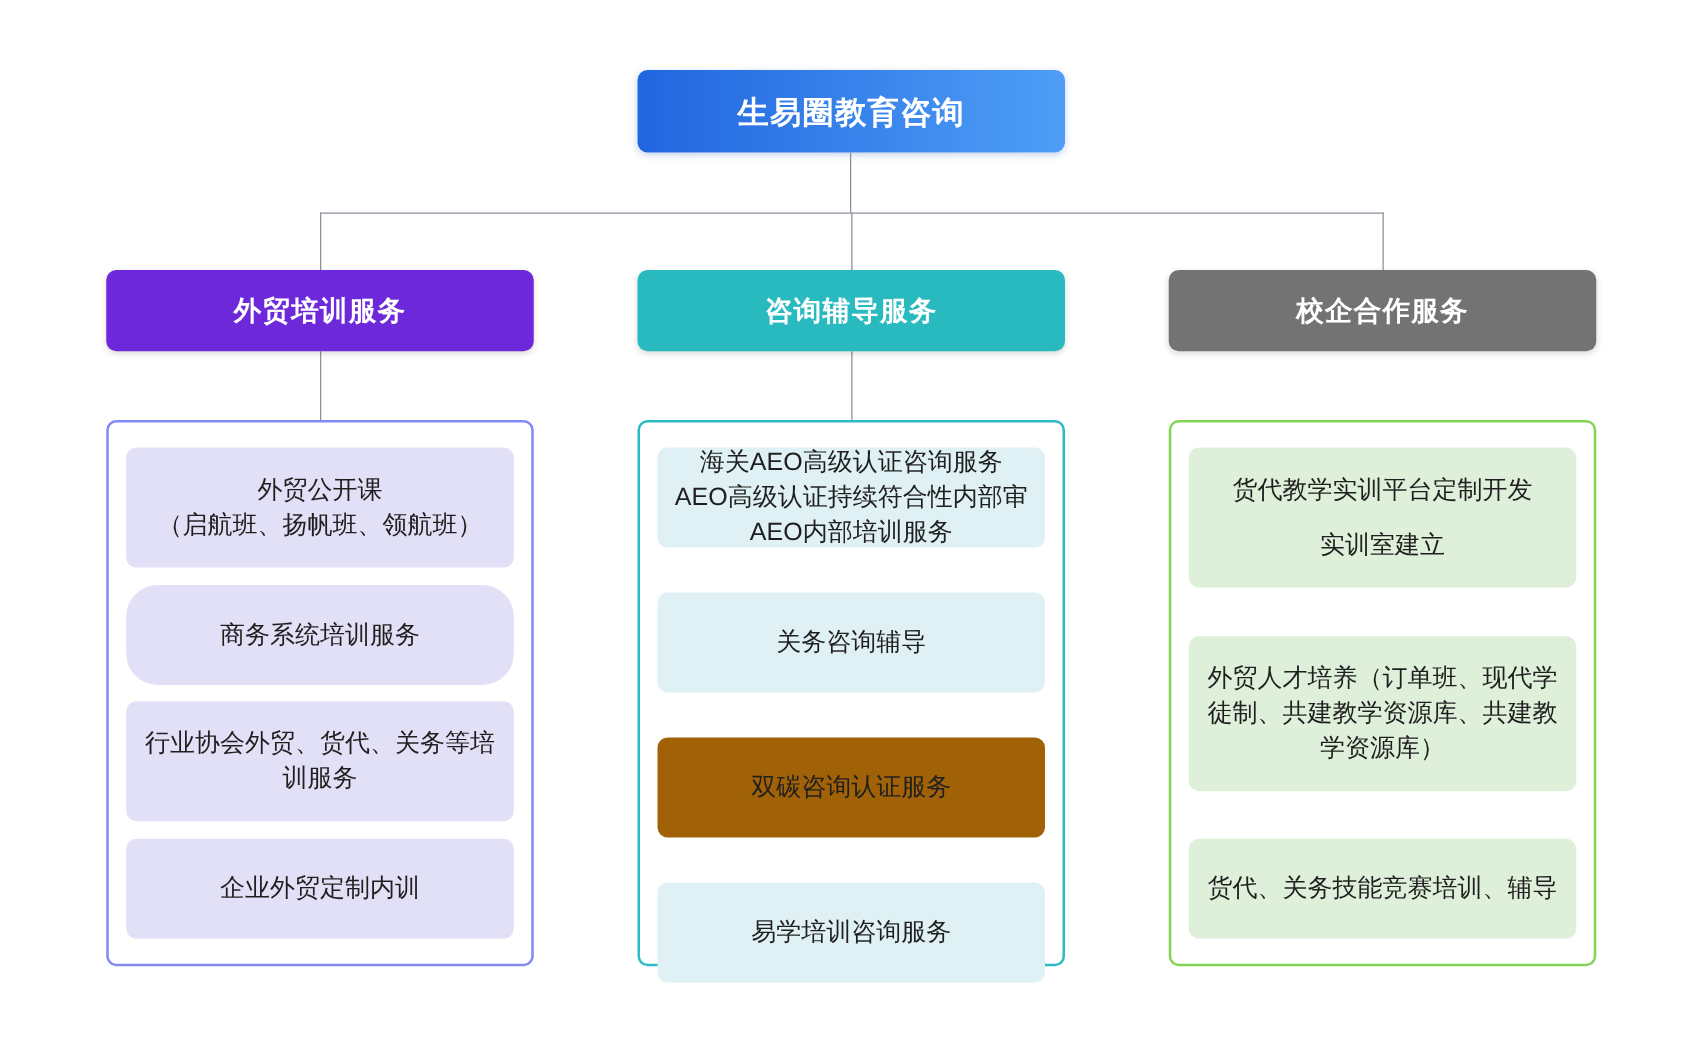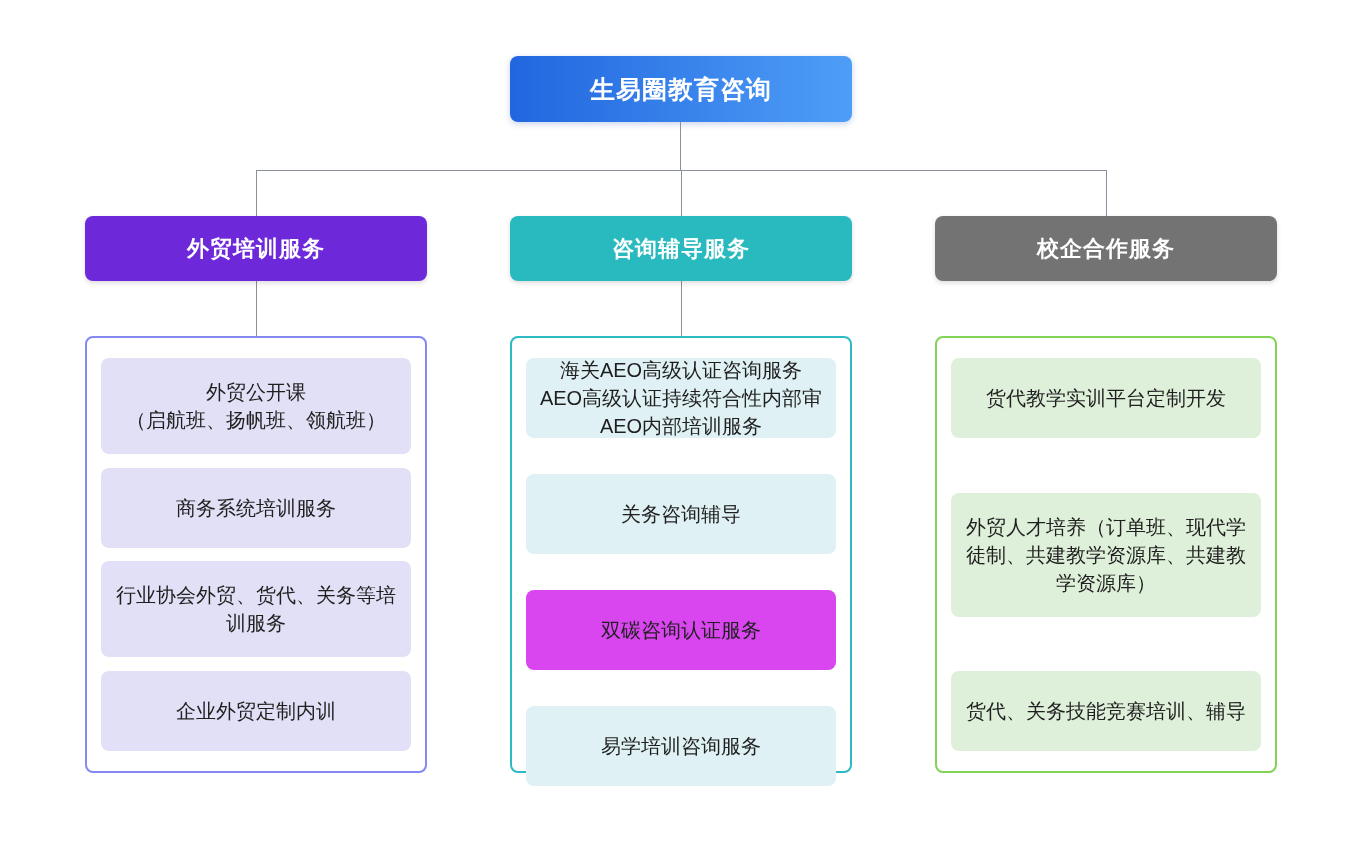--- a/index.html
+++ b/index.html
@@ -44,41 +44,42 @@
 
   <div id="branches">
       <div class="conn-v" style="left: 256px; top: 170px; height: 46px;"></div>
       <div class="conn-v" style="left: 256px; top: 281px; height: 55px;"></div>
       <div class="branch-header" style="left: 85px; background: #6d28d9; text-align: right;">外贸培训服务</div>
       <div class="branch-container" style="left: 85px; border-color: rgb(132, 136, 243);">
         <div class="node-item" style="background: rgb(226, 224, 246);">
           <div class="node-line">外贸公开课</div>
           <div class="node-line">（启航班、扬帆班、领航班）</div>
         </div>
-        <div class="node-item" style="background: rgb(226, 224, 246);">商务系统培训服务</div>
+        <div class="node-item" style="background: rgb(226, 224, 246); border-radius: 25px;">商务系统培训服务</div>
         <div class="node-item" style="background: rgb(226, 224, 246);">行业协会外贸、货代、关务等培训服务</div>
         <div class="node-item" style="background: rgb(226, 224, 246);">企业外贸定制内训</div>
       </div>
       <div class="conn-v" style="left: 681px; top: 170px; height: 46px;"></div>
       <div class="conn-v" style="left: 681px; top: 281px; height: 55px;"></div>
       <div class="branch-header" style="left: 510px; background: rgb(40, 186, 191);">咨询辅导服务</div>
       <div class="branch-container" style="left: 510px; border-color: rgb(44, 186, 196); gap: 36px;">
         <div class="node-item" style="background: rgb(223, 241, 244);">
           <div class="node-line">海关AEO高级认证咨询服务</div>
           <div class="node-line">AEO高级认证持续符合性内部审</div>
           <div class="node-line">AEO内部培训服务</div>
         </div>
         <div class="node-item" style="background: rgb(223, 241, 244);">关务咨询辅导</div>
-        <div class="node-item" style="background: #d946ef;">双碳咨询认证服务</div>
+        <div class="node-item" style="background: #a16207;">双碳咨询认证服务</div>
         <div class="node-item" style="background: rgb(223, 241, 244);">易学培训咨询服务</div>
       </div>
       <div class="conn-v" style="left: 1106px; top: 170px; height: 46px;"></div>
       <div class="branch-header" style="left: 935px; background: #737373;">校企合作服务</div>
       <div class="branch-container" style="left: 935px; border-color: rgb(131, 211, 86);">
         <div class="node-item" style="background: rgb(223, 240, 218); gap: 16px;">
           <div class="node-line">货代教学实训平台定制开发</div>
+          <div class="node-line">实训室建立</div>
         </div>
         <div class="node-item" style="background: rgb(223, 240, 218);">外贸人才培养（订单班、现代学徒制、共建教学资源库、共建教学资源库）</div>
         <div class="node-item" style="background: rgb(223, 240, 218);">货代、关务技能竞赛培训、辅导</div>
       </div>
     </div>
 
 </div>
 
 </body></html>

